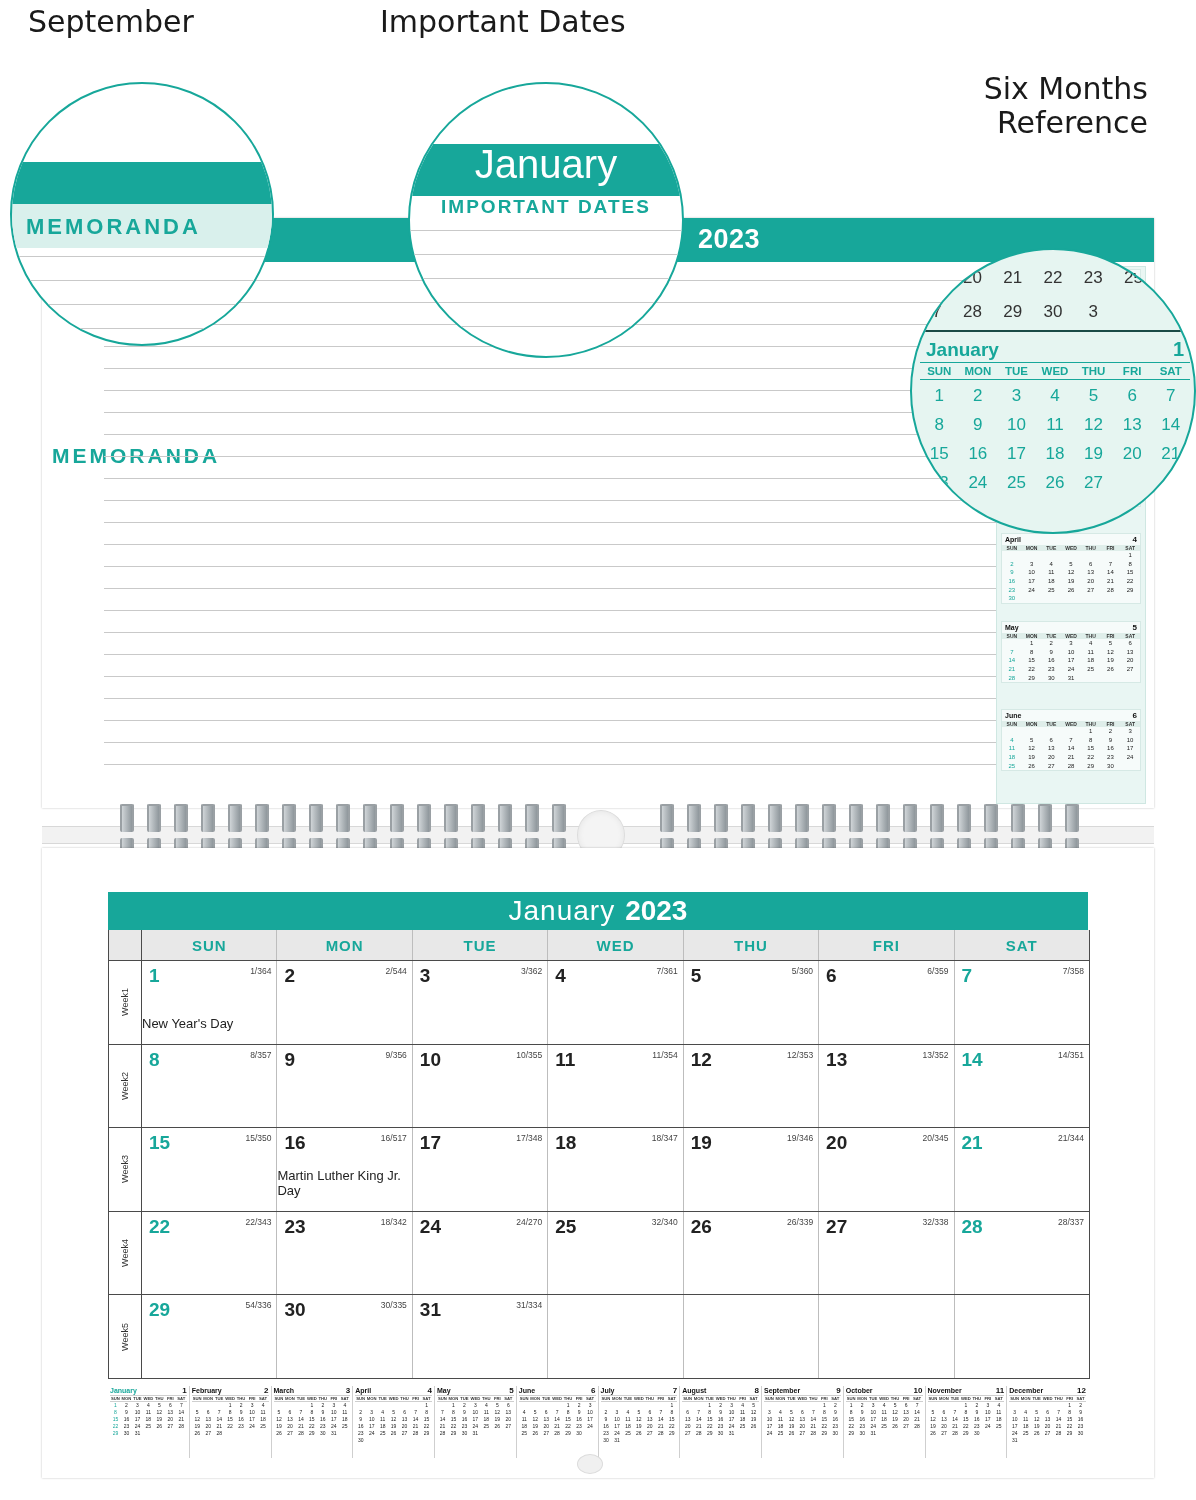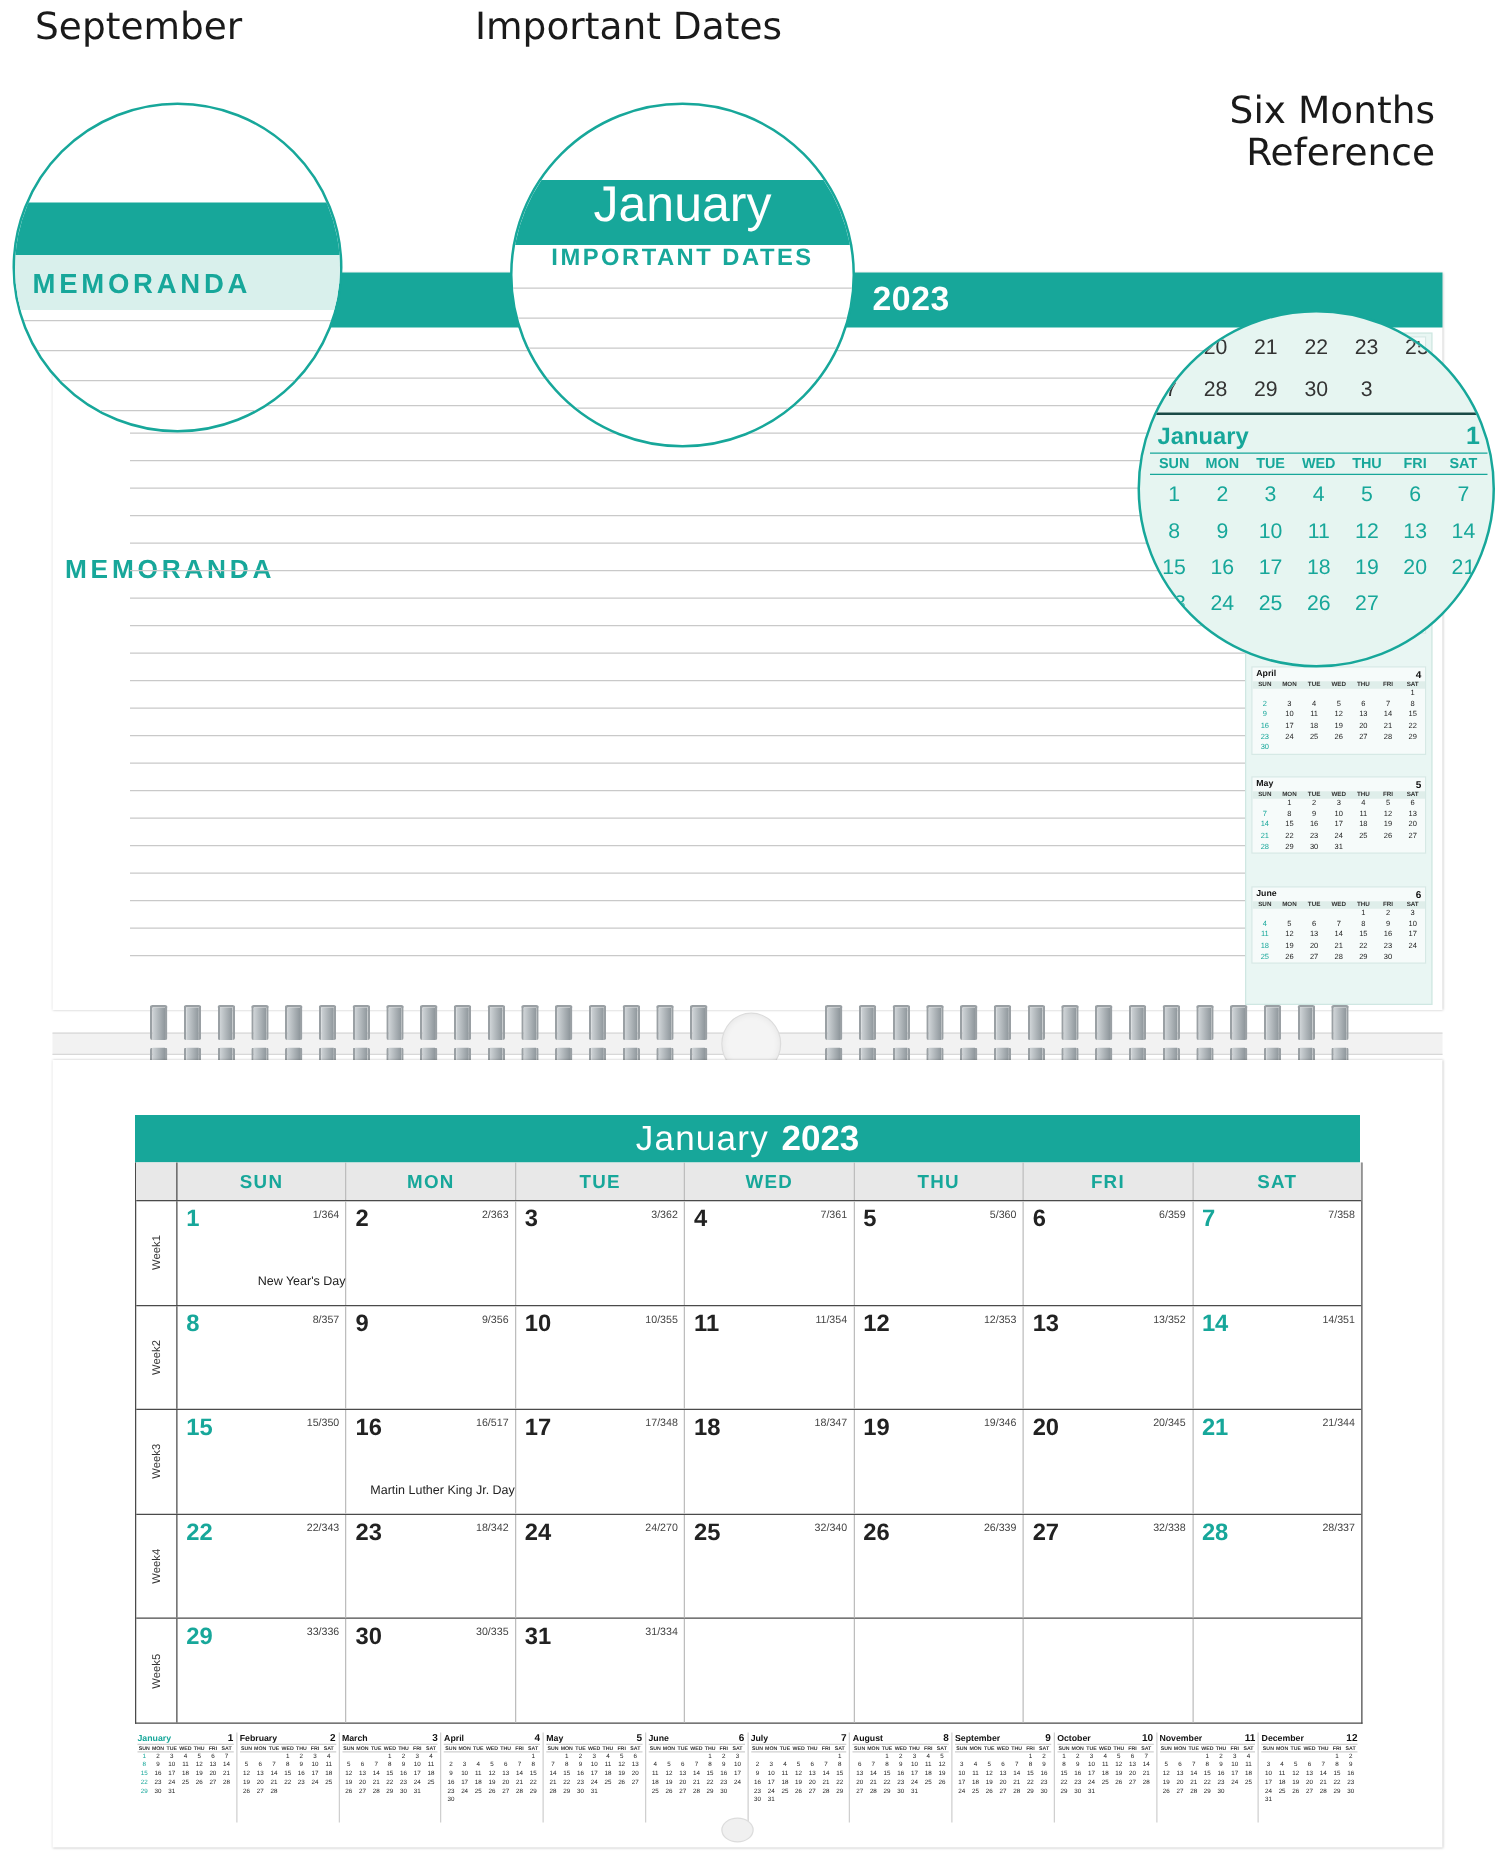--- a/index.html
+++ b/index.html
@@ -138,22 +138,22 @@
   }
   .cell:last-child{border-right:none;}
   .cell .dnum{
     position:absolute;left:7px;top:4px;font-size:19px;font-weight:bold;color:#222;
   }
   .cell.weekend .dnum{color:#17a79a;}
   .cell .jd{
     position:absolute;right:5px;top:5px;font-size:8.5px;color:#444;
   }
   .cell .hol{
-    position:absolute;left:0;right:0;bottom:13px;text-align:right;
-    font-size:10px;color:#222;
+    position:absolute;left:0;right:0;bottom:13px;text-align:left;
+    font-size:13px;color:#222;
   }
   
   .year-strip{
     position:absolute;left:66px;top:538px;width:980px;height:72px;
     display:flex;
   }
   .ym{
     flex:1;border-right:1px solid #cfcfcf;padding:0 2px;
   }
   .ym:last-child{border-right:none;}
@@ -634,21 +634,21 @@
           <div class="wk-col">
             <span>Week1</span>
           </div>
           <div class="cell weekend">
             <div class="dnum">1</div>
             <div class="jd">1/364</div>
             <div class="hol">New Year's Day</div>
           </div>
           <div class="cell">
             <div class="dnum">2</div>
-            <div class="jd">2/363</div>
+            <div class="jd">2/544</div>
           </div>
           <div class="cell">
             <div class="dnum">3</div>
             <div class="jd">3/362</div>
           </div>
           <div class="cell">
             <div class="dnum">4</div>
             <div class="jd">7/361</div>
           </div>
           <div class="cell">
@@ -763,21 +763,21 @@
             <div class="dnum">28</div>
             <div class="jd">28/337</div>
           </div>
         </div>
         <div class="wk-row">
           <div class="wk-col">
             <span>Week5</span>
           </div>
           <div class="cell weekend">
             <div class="dnum">29</div>
-            <div class="jd">33/336</div>
+            <div class="jd">54/336</div>
           </div>
           <div class="cell">
             <div class="dnum">30</div>
             <div class="jd">30/335</div>
           </div>
           <div class="cell">
             <div class="dnum">31</div>
             <div class="jd">31/334</div>
           </div>
           <div class="cell"></div>

